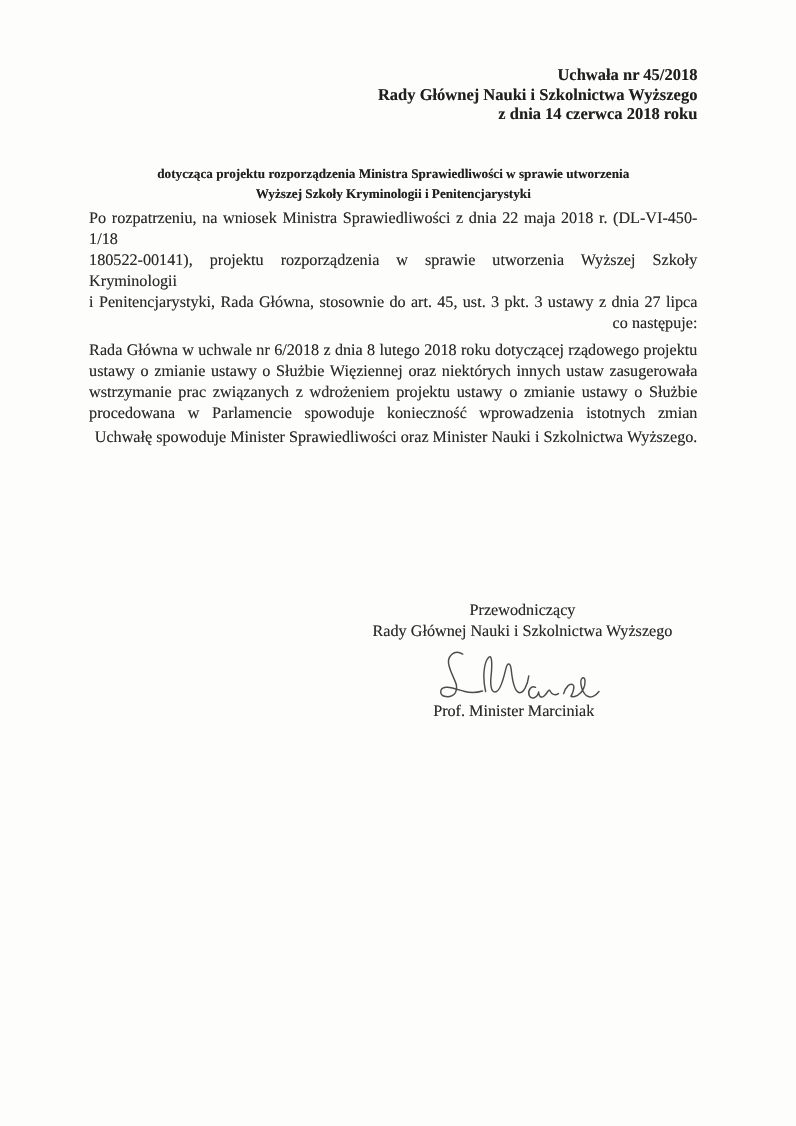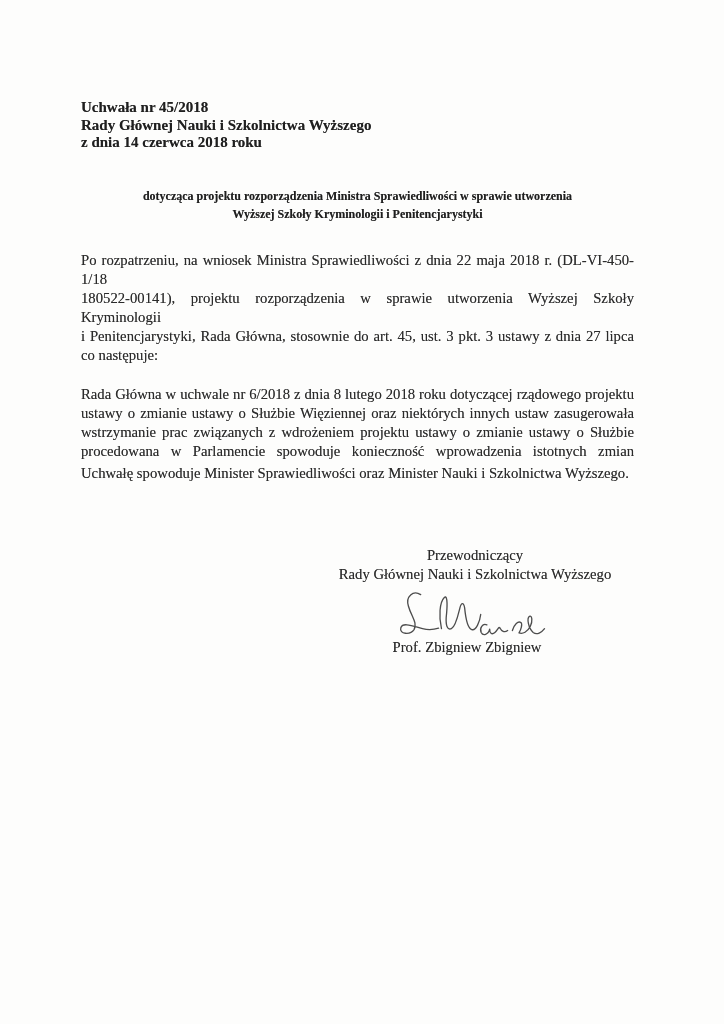--- a/index.html
+++ b/index.html
@@ -21,48 +21,48 @@
   .content {
     position: absolute;
     left: 81px;
     top: 0;
     width: 553px;
   }
   .txt {
     text-shadow: 0 0 0.5px rgba(45,45,45,0.55);
   }
   .header-block {
-    margin-top: 99px;
-    text-align: left;
+    margin-top: 61px;
+    text-align: right;
     font-weight: 700;
     font-size: 15px;
     line-height: 17.5px;
     color: #1f1f1f;
   }
   .subject-block {
     margin-top: 35px;
     text-align: center;
     font-weight: 700;
     font-size: 12px;
     line-height: 18.5px;
     color: #1f1f1f;
   }
   .para {
     font-size: 14.7px;
     line-height: 19px;
   }
-  .para-1 { margin-top: 27px; }
-  .para-2 { margin-top: 20px; }
+  .para-1 { margin-top: 4px; }
+  .para-2 { margin-top: 6px; }
   .para-3 { margin-top: 3px; }
   .jline {
     text-align: justify;
     text-align-last: justify;
   }
   .jline-last {
-    text-align: left;
+    text-align: right;
   }
   .signature-block {
     position: absolute;
     left: 285px;
     top: 546px;
     width: 380px;
     text-align: center;
     font-size: 14.7px;
     line-height: 19px;
   }
@@ -121,15 +121,15 @@
 
     <svg class="sig-scribble" width="168" height="52" viewBox="0 0 170 55" fill="none" xmlns="http://www.w3.org/2000/svg">
       <g stroke="#4d4d4d" stroke-width="1.4" stroke-linecap="round" stroke-linejoin="round" fill="none">
         <path d="M36 7 C28 2 20 9 23 19 C26 30 33 37 29 44 C25 50 13 49 15 42 C17 36 27 40 38 43 C44 44.5 50 44 55 42.5"></path>
         <path d="M58 43 C55 30 56 15 61 10 C65 6.5 64 22 63 31 C62.5 39 64 45 68.5 43 C73 41 75.5 29 77.5 21 C79 15 81.5 15 82.5 21 C83.5 31 85 42.5 90 44 C94.5 45.5 98.5 36 99.5 28"></path>
         <path d="M106 39 C101.5 37 98 42.5 100 47 C102 51 107.5 49.5 109 43.5 C109 47.5 111 50 114.5 47 C117.5 44.5 118.5 40 120 42.5 C121.5 45.5 124.5 47.5 128 45"></path>
         <path d="M133 45 C135 38.5 139 34.5 142 36.5 C144 38 142 44.5 140 47.5 C144 49 149 46.5 152 40.5 C154.5 35.5 154 28.5 151 30 C148 32 150 43 155 47 C159 50 164 47 167 43"></path>
       </g>
     </svg>
 
-    <div class="signer-name">Prof. Zbigniew Zbigniew</div>
+    <div class="signer-name">Prof. Minister Marciniak</div>
   </div>
 </div>
 
 </body></html>

